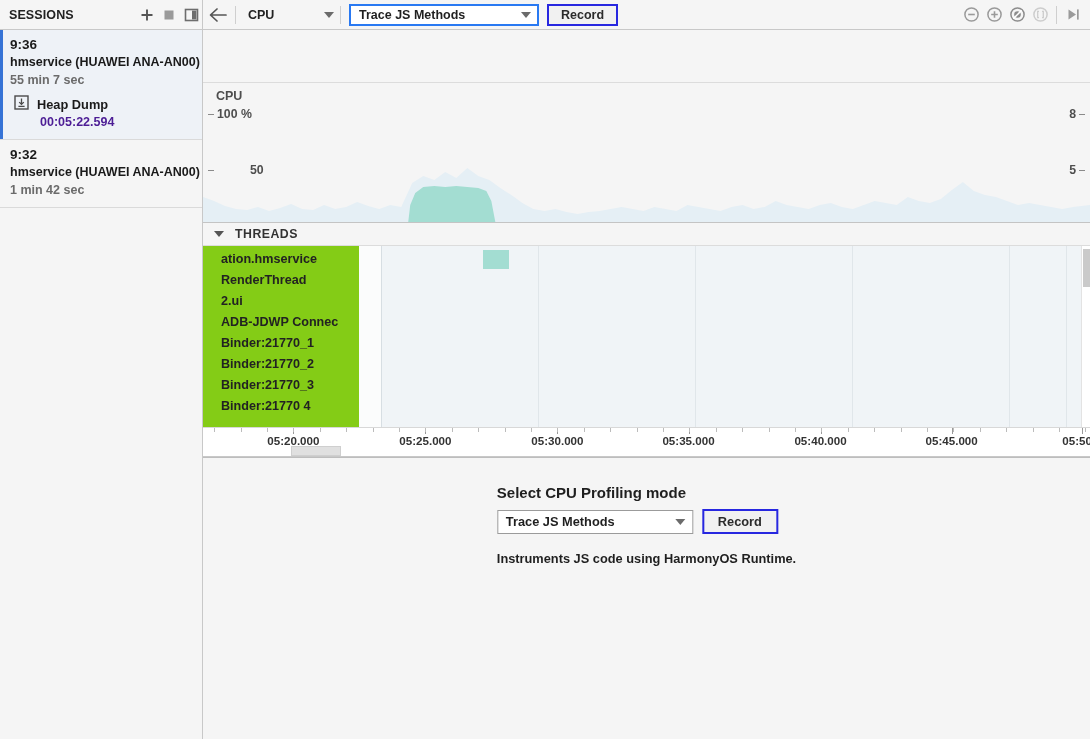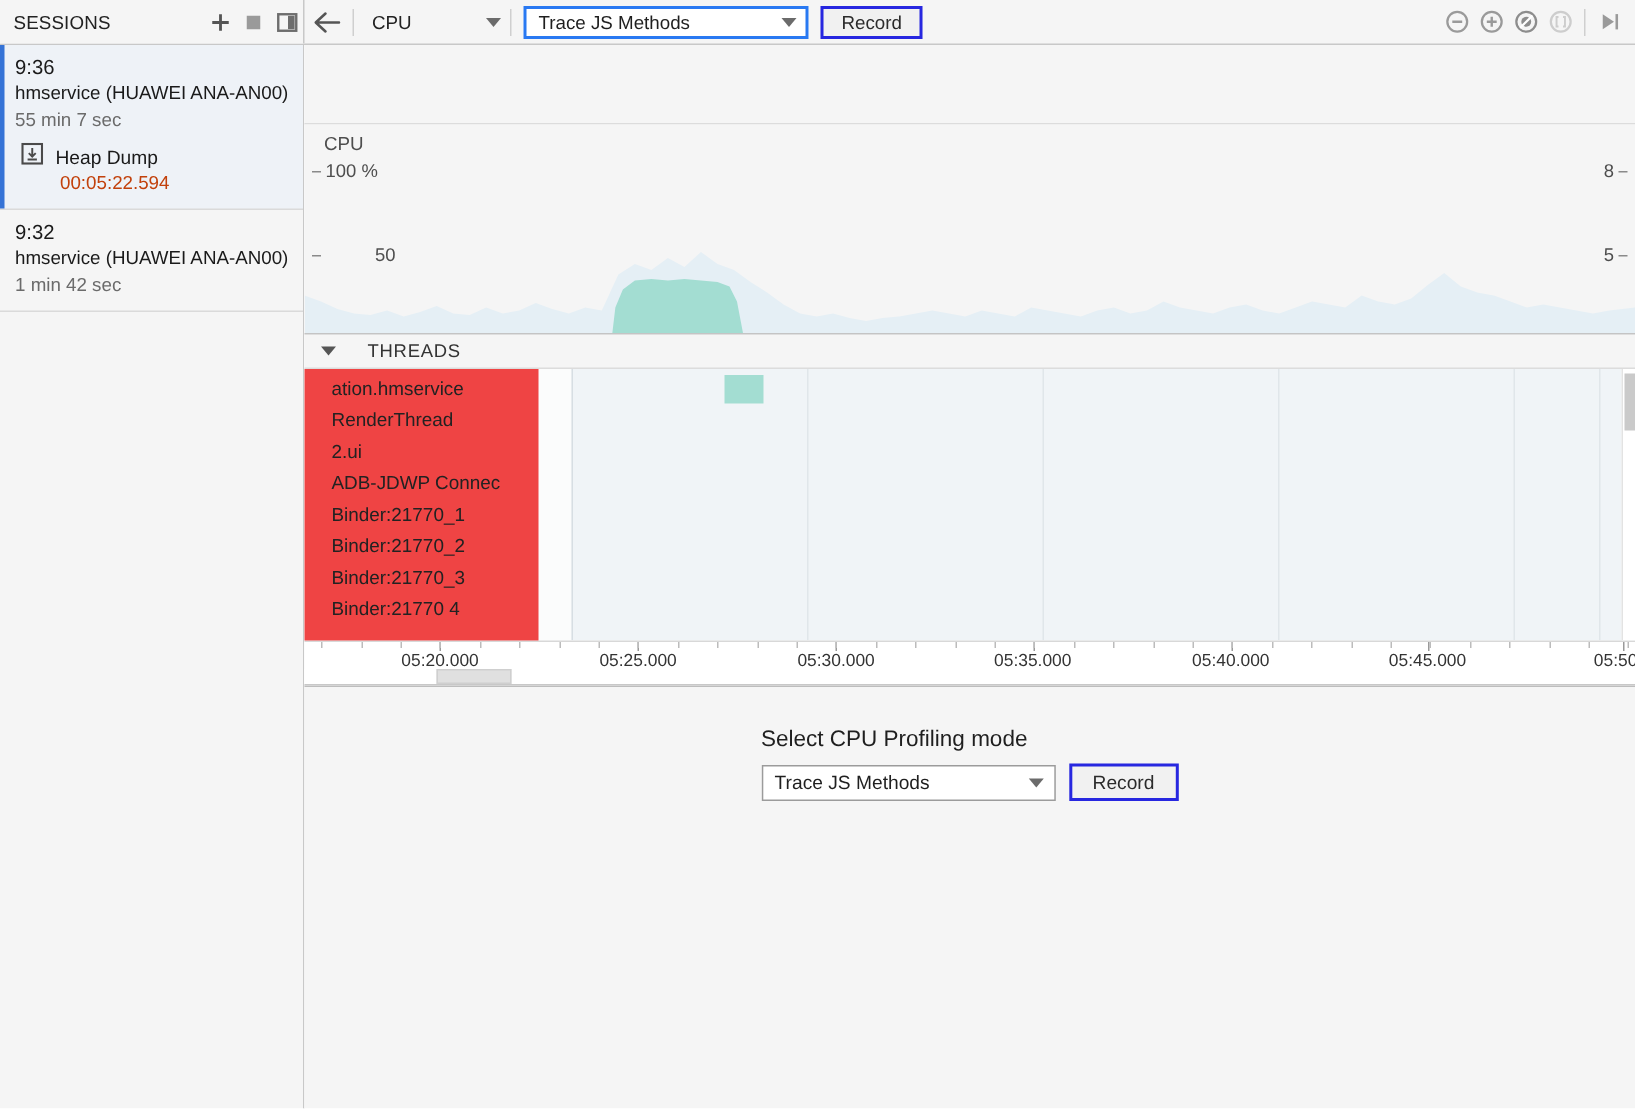--- a/index.html
+++ b/index.html
@@ -2,21 +2,21 @@
 <html><head>
 <meta charset="utf-8">
 <style>
   html,body{margin:0;padding:0;}
   body{
     width:1090px;height:739px;overflow:hidden;
     font-family:"Liberation Sans", sans-serif;
     font-size:13px;color:#1f1f1f;background:#ffffff;
     -webkit-font-smoothing:antialiased;
   }
-  .app{position:relative;width:1090px;height:739px;display:flex;flex-direction:column;}
+  .app{position:relative;width:1090px;height:739px;display:flex;flex-direction:column;font-weight:bold;}
 
   
   .toolbar{height:29px;min-height:29px;display:flex;align-items:center;
     background:#f5f5f5;border-bottom:1px solid #c8c8c8;}
   .sessions-head{width:203px;min-width:203px;height:29px;display:flex;align-items:center;
     border-right:1px solid #c8c8c8;background:#f5f5f5;box-sizing:border-box;}
   .sessions-title{font-size:12.5px;color:#222;padding-left:9px;flex:1;letter-spacing:.1px;}
   .ticon{width:22px;height:22px;display:flex;align-items:center;justify-content:center;
     cursor:default;}
   .ticon svg{display:block;}
@@ -46,21 +46,21 @@
   .session{position:relative;padding:6px 8px 8px 10px;border-bottom:1px solid #dadada;
     box-sizing:border-box;}
   .session.selected{background:#eef2f7;}
   .session.selected:before{content:"";position:absolute;left:0;top:0;bottom:0;width:3px;
     background:#3573d6;}
   .s-time{font-size:13.5px;color:#1a1a1a;line-height:17px;margin-bottom:1px;}
   .s-name{font-size:12.5px;color:#1a1a1a;line-height:17px;white-space:nowrap;}
   .s-dur{font-size:12.5px;color:#6b6b6b;line-height:18px;}
   .s-child{display:flex;align-items:center;gap:8px;margin-top:6px;padding-left:4px;}
   .s-child-label{font-size:12.8px;color:#1a1a1a;}
-  .s-child-time{font-size:12.5px;color:#c2410c;padding-left:30px;line-height:17px;margin-top:1px;}
+  .s-child-time{font-size:12.5px;color:#4c1d95;padding-left:30px;line-height:17px;margin-top:1px;}
 
   
   .profiler{flex:1;display:flex;flex-direction:column;min-width:0;background:#ffffff;}
 
   .stage{height:427px;min-height:427px;display:flex;flex-direction:column;
     border-bottom:1px solid #c8c8c8;box-sizing:border-box;background:#ffffff;}
 
   .blankband{height:52px;min-height:52px;background:#f5f5f5;border-bottom:1px solid #dcdcdc;}
 
   
@@ -68,28 +68,28 @@
     border-bottom:1px solid #c4c4c4;overflow:hidden;}
   .cpu-label{position:absolute;left:13px;top:6px;font-size:12.5px;color:#4e4e4e;z-index:4;}
   .axis-l{position:absolute;left:5px;font-size:12.3px;color:#4e4e4e;z-index:4;
     display:flex;align-items:center;gap:3px;text-align:right;}
   .tickdash{display:inline-block;width:6px;height:1px;background:#8a8a8a;}
   .axis-r{position:absolute;right:5px;font-size:12.3px;color:#4e4e4e;z-index:4;
     display:flex;align-items:center;gap:3px;flex-direction:row-reverse;}
   .cpu-svg{position:absolute;left:0;bottom:0;width:100%;height:139px;display:block;}
 
   
-  .threads-head{height:22px;min-height:22px;display:flex;align-items:center;gap:21px;
+  .threads-head{height:22px;min-height:22px;display:flex;align-items:center;gap:11px;
     padding-left:11px;background:#f5f5f5;border-bottom:1px solid #dcdcdc;}
   .tri{width:0;height:0;border-left:5px solid transparent;border-right:5px solid transparent;
     border-top:6px solid #555;}
   .threads-title{font-size:12.3px;color:#333;letter-spacing:.5px;}
 
   .threads-body{position:relative;flex:1;display:flex;min-height:0;background:#ffffff;}
-  .thread-names{width:156px;min-width:156px;background:#ef4444;padding-top:3px;box-sizing:border-box;
+  .thread-names{width:156px;min-width:156px;background:#84cc16;padding-top:3px;box-sizing:border-box;
     overflow:hidden;position:relative;z-index:3;}
   .tname{height:21px;line-height:21px;font-size:12.6px;color:#222;padding-left:18px;
     white-space:nowrap;overflow:hidden;}
   .tracks{position:relative;flex:1;background:#f0f4f7;overflow:hidden;}
   .tracks .gridline{position:absolute;top:0;bottom:0;width:1px;background:#e0e6ea;}
   .tracks .gridline.major{background:#d7dee3;}
   .blk{position:absolute;background:#a3ddd2;}
   .whitegap{position:absolute;top:0;bottom:0;background:#fbfcfc;}
   .vscroll{position:absolute;right:0;top:0;width:9px;height:100%;background:#ffffff;
     border-left:1px solid #e3e3e3;box-sizing:border-box;z-index:5;}
@@ -371,18 +371,19 @@
       <div class="bottom">
         <div class="recpane">
           <div class="rec-title">Select CPU Profiling mode</div>
           <div class="rec-row">
             <div class="rec-combo">
               <span>Trace JS Methods</span>
               <span class="caret"></span>
             </div>
             <div class="rec-btn">Record</div>
           </div>
+          <div class="rec-desc">Instruments JS code using HarmonyOS Runtime.</div>
         </div>
       </div>
 
     </div>
   </div>
 </div>
 
 </body></html>

